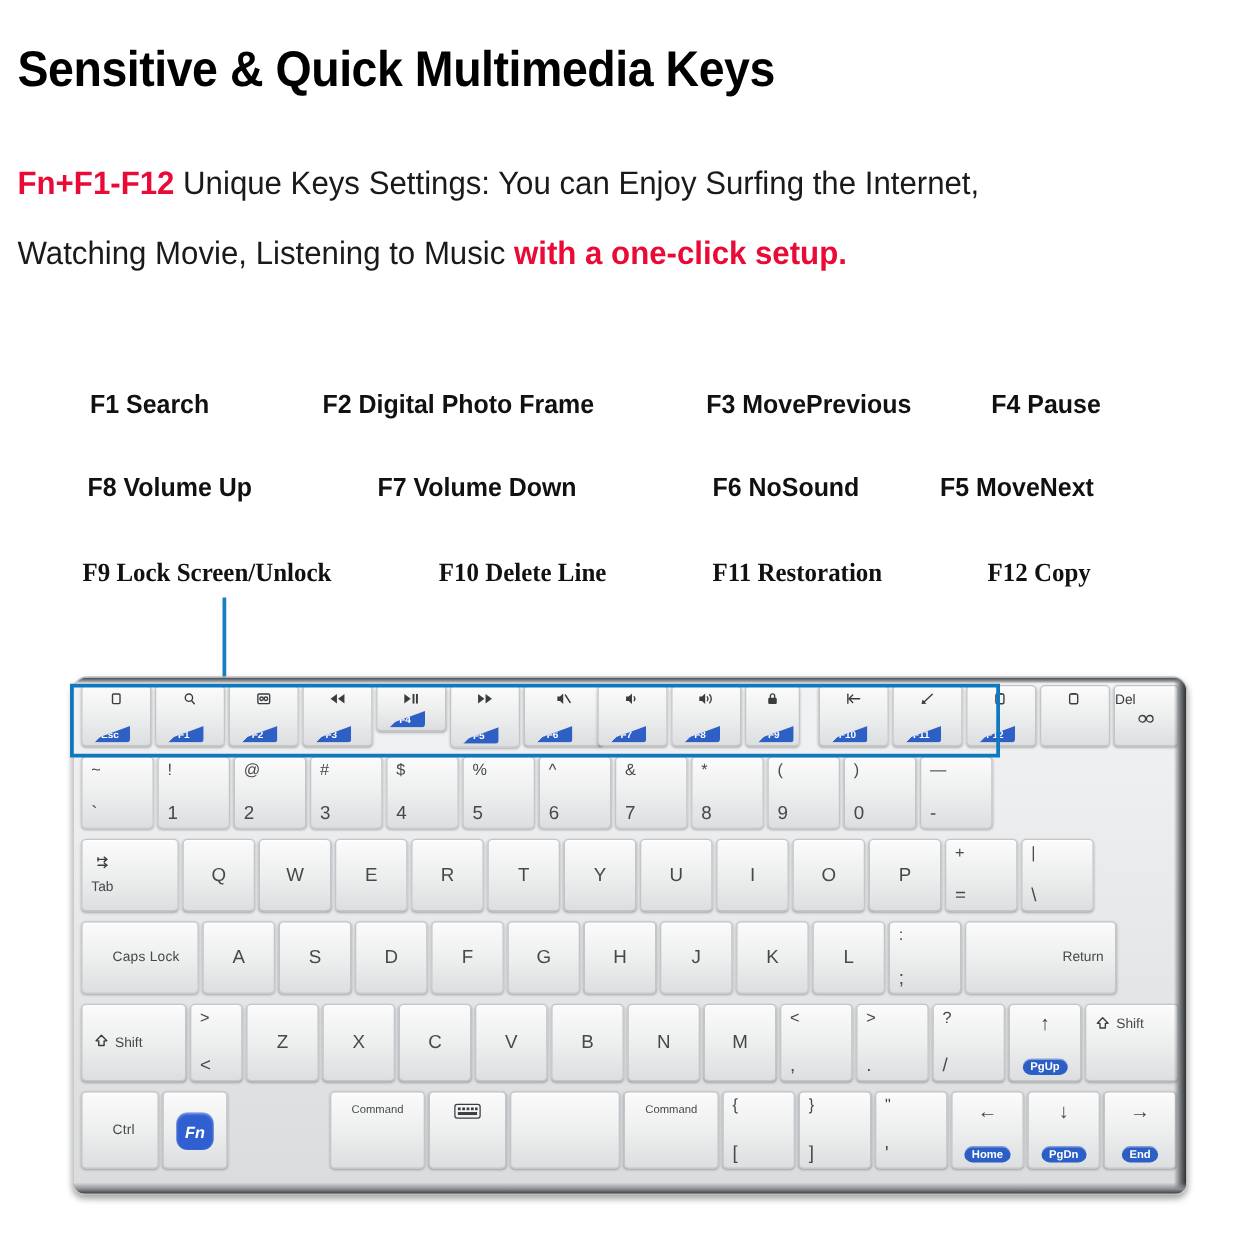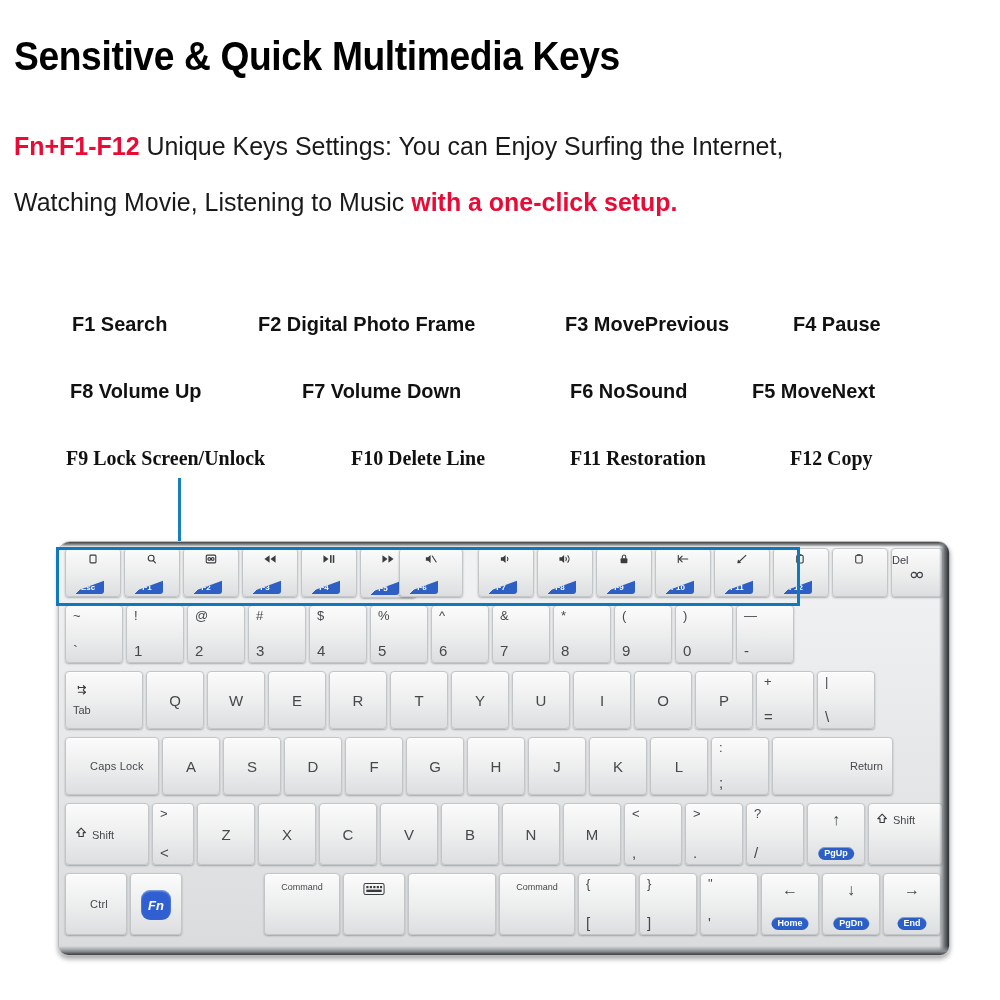--- a/index.html
+++ b/index.html
@@ -193,40 +193,40 @@
       </div>
       <div class="key fkey" style="left: 183px; width: 56px; height: 49px;">
         <div class="ficon"><svg width="14" height="12" viewBox="0 0 16 14" fill="none" stroke="#3a3d40" stroke-width="1.3" stroke-linecap="round" stroke-linejoin="round">
             <polygon points="7.5,2.5 7.5,11.5 1.5,7" fill="#3a3d40" stroke="none"></polygon>
             <polygon points="14.5,2.5 14.5,11.5 8.5,7" fill="#3a3d40" stroke="none"></polygon>
           </svg></div>
         <div class="ftri">
           <span>F3</span>
         </div>
       </div>
-      <div class="key fkey" style="left: 242px; width: 56px; height: 49px;">
+      <div class="key fkey" style="left: 242px; width: 56px; height: 37px;">
         <div class="ficon"><svg width="14" height="12" viewBox="0 0 16 14" fill="none" stroke="#3a3d40" stroke-width="1.3" stroke-linecap="round" stroke-linejoin="round">
             <polygon points="1.5,2.5 1.5,11.5 7.5,7" fill="#3a3d40" stroke="none"></polygon>
             <rect x="9.2" y="2.5" width="1.8" height="9" fill="#3a3d40" stroke="none"></rect>
             <rect x="12.4" y="2.5" width="1.8" height="9" fill="#3a3d40" stroke="none"></rect>
           </svg></div>
         <div class="ftri">
           <span>F4</span>
         </div>
       </div>
       <div class="key fkey" style="left: 301px; width: 56px; height: 50px;">
         <div class="ficon"><svg width="14" height="12" viewBox="0 0 16 14" fill="none" stroke="#3a3d40" stroke-width="1.3" stroke-linecap="round" stroke-linejoin="round">
             <polygon points="1.5,2.5 1.5,11.5 7.5,7" fill="#3a3d40" stroke="none"></polygon>
             <polygon points="8.5,2.5 8.5,11.5 14.5,7" fill="#3a3d40" stroke="none"></polygon>
           </svg></div>
         <div class="ftri">
           <span>F5</span>
         </div>
       </div>
-      <div class="key fkey" style="left: 340px; width: 64px; height: 49px;">
+      <div class="key fkey" style="left: 360px; width: 64px; height: 49px;">
         <div class="ficon"><svg width="14" height="12" viewBox="0 0 16 14" fill="none" stroke="#3a3d40" stroke-width="1.3" stroke-linecap="round" stroke-linejoin="round">
             <polygon points="2,5 4.5,5 7.5,2.2 7.5,11.8 4.5,9 2,9" fill="#3a3d40" stroke="none"></polygon>
             <line x1="9.5" y1="3.5" x2="14" y2="10.5"></line>
           </svg></div>
         <div class="ftri">
           <span>F6</span>
         </div>
       </div>
       <div class="key fkey" style="left: 419px; width: 56px; height: 49px;">
         <div class="ficon"><svg width="14" height="12" viewBox="0 0 16 14" fill="none" stroke="#3a3d40" stroke-width="1.3" stroke-linecap="round" stroke-linejoin="round">
@@ -240,21 +240,21 @@
       <div class="key fkey" style="left: 478px; width: 56px; height: 49px;">
         <div class="ficon"><svg width="14" height="12" viewBox="0 0 16 14" fill="none" stroke="#3a3d40" stroke-width="1.3" stroke-linecap="round" stroke-linejoin="round">
             <polygon points="1.5,5 4,5 7,2.2 7,11.8 4,9 1.5,9" fill="#3a3d40" stroke="none"></polygon>
             <path d="M9 5.2 A3 3 0 0 1 9 8.8"></path>
             <path d="M11.2 3.2 A5.6 5.6 0 0 1 11.2 10.8"></path>
           </svg></div>
         <div class="ftri">
           <span>F8</span>
         </div>
       </div>
-      <div class="key fkey" style="left: 537px; width: 56px; height: 49px;">
+      <div class="key fkey" style="left: 537px; width: 44px; height: 49px;">
         <div class="ficon"><svg width="14" height="12" viewBox="0 0 16 14" fill="none" stroke="#3a3d40" stroke-width="1.3" stroke-linecap="round" stroke-linejoin="round">
             <rect x="4" y="6" width="8" height="6" rx="1.2" fill="#3a3d40" stroke="none"></rect>
             <path d="M6 6 V4.4 A2 2 0 0 1 10 4.4 V6"></path>
           </svg></div>
         <div class="ftri">
           <span>F9</span>
         </div>
       </div>
       <div class="key fkey" style="left: 596px; width: 56px; height: 49px;">
         <div class="ficon"><svg width="14" height="12" viewBox="0 0 16 14" fill="none" stroke="#3a3d40" stroke-width="1.3" stroke-linecap="round" stroke-linejoin="round">

